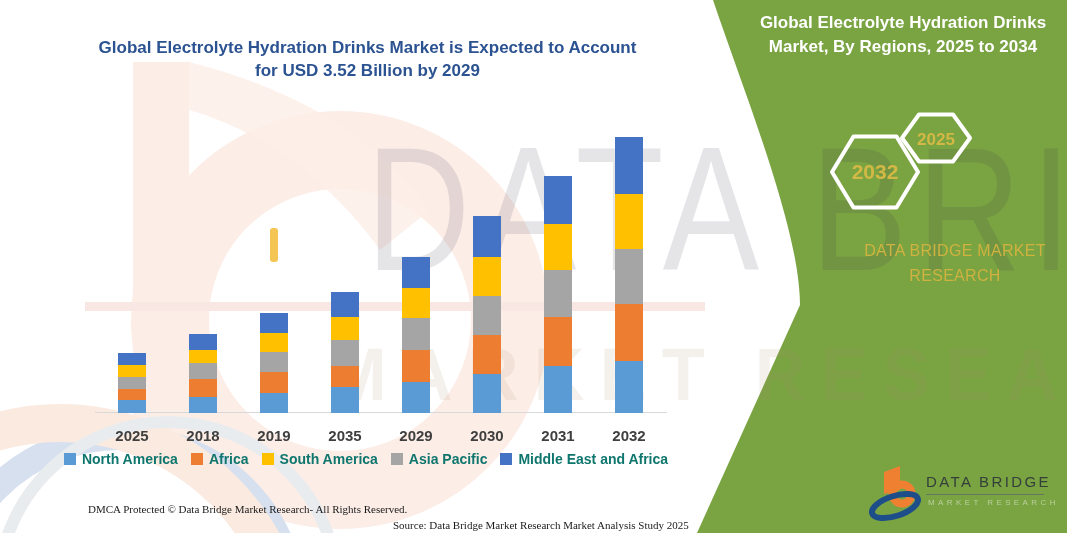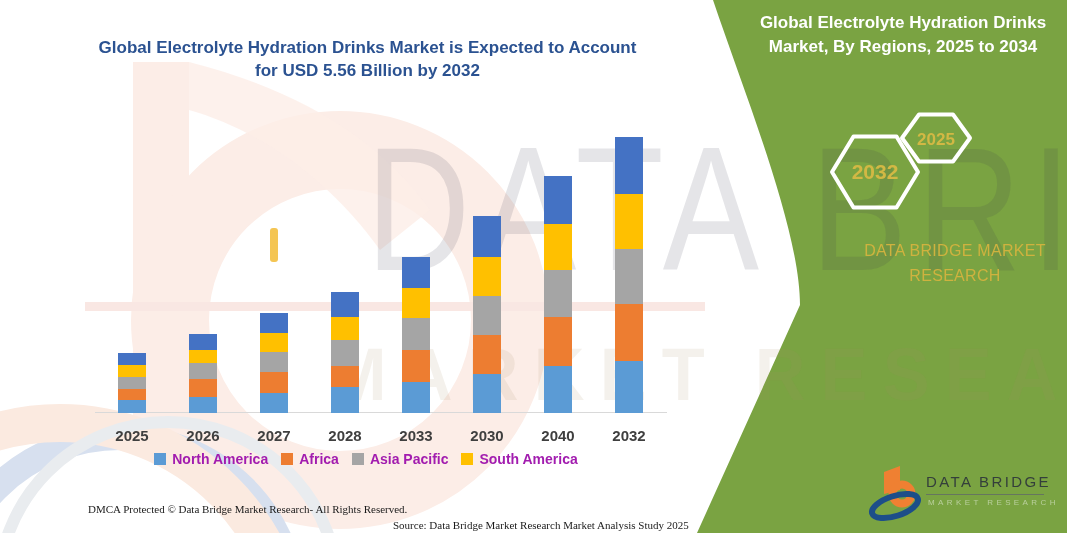--- a/index.html
+++ b/index.html
@@ -18,21 +18,21 @@
   .title{position:absolute;z-index:4;left:95px;top:36px;width:545px;text-align:center;
          font-size:17px;line-height:23px;font-weight:700;color:#2B5291;}
   
   #bars{position:absolute;z-index:4;left:0;top:0;width:1067px;height:533px;}
   .seg{position:absolute;}
   .xlabel{position:absolute;top:427px;width:70px;text-align:center;
           font-size:15px;font-weight:700;color:#3F3F3F;}
   .axis-line{position:absolute;z-index:4;left:95px;top:412px;width:572px;height:1px;background:#D9D9D9;}
   #legend{position:absolute;z-index:4;left:60px;top:451px;width:612px;display:flex;
           justify-content:center;align-items:center;gap:13px;}
-  .legend-item{display:flex;align-items:center;font-size:14px;font-weight:700;color:#a21caf;}
+  .legend-item{display:flex;align-items:center;font-size:14px;font-weight:700;color:#0f766e;}
   .swatch{display:inline-block;width:12px;height:12px;margin-right:6px;}
   
   .footer{position:absolute;z-index:4;top:503px;font-family:"Liberation Serif","DejaVu Serif",serif;
           font-size:11px;color:#1A1A1A;white-space:nowrap;}
   #footer-left{left:88px;}
   #footer-right{left:393px;margin-top:16px;}
   
   .panel{position:absolute;z-index:5;}
   #panel-heading{left:752px;top:11px;width:302px;text-align:center;color:#FFFFFF;
                  font-size:17px;line-height:24px;font-weight:700;}
@@ -63,89 +63,93 @@
     <circle cx="168" cy="592" r="170" fill="none" stroke="#E9ECEF" stroke-width="12"></circle>
   </svg>
 
   <svg id="green-shape" class="layer" viewBox="0 0 1067 533">
     <path d="M713,0 H1067 V533 H697 L800,305 C800,230 745,95 713,0 Z" fill="#7AA342"></path>
   </svg>
 
   <div id="wm-databridge" class="wm-text">DATA BRIDGE</div>
   <div id="wm-marketresearch" class="wm-text">MARKET RESEARCH</div>
 
-  <div class="title">Global Electrolyte Hydration Drinks Market is Expected to Account for USD 5.56 Billion by 2032</div>
+  <div class="title">Global Electrolyte Hydration Drinks Market is Expected to Account for USD 3.52 Billion by 2029</div>
 
   <div class="axis-line"></div>
   <div id="bars">
       <div class="seg" style="left: 118px; top: 400.472px; width: 28px; height: 12.528px; background: rgb(91, 155, 213);"></div>
       <div class="seg" style="left: 118px; top: 388.727px; width: 28px; height: 11.745px; background: rgb(237, 125, 49);"></div>
       <div class="seg" style="left: 118px; top: 376.982px; width: 28px; height: 11.745px; background: rgb(165, 165, 165);"></div>
       <div class="seg" style="left: 118px; top: 365.237px; width: 28px; height: 11.745px; background: rgb(255, 192, 0);"></div>
       <div class="seg" style="left: 118px; top: 352.709px; width: 28px; height: 12.528px; background: rgb(68, 114, 196);"></div>
       <div class="xlabel" style="left: 97px;">2025</div>
       <div class="seg" style="left: 189px; top: 397.34px; width: 28px; height: 15.66px; background: rgb(91, 155, 213);"></div>
       <div class="seg" style="left: 189px; top: 379.331px; width: 28px; height: 18.009px; background: rgb(237, 125, 49);"></div>
       <div class="seg" style="left: 189px; top: 362.888px; width: 28px; height: 16.443px; background: rgb(165, 165, 165);"></div>
       <div class="seg" style="left: 189px; top: 350.36px; width: 28px; height: 12.528px; background: rgb(255, 192, 0);"></div>
       <div class="seg" style="left: 189px; top: 333.917px; width: 28px; height: 16.443px; background: rgb(68, 114, 196);"></div>
-      <div class="xlabel" style="left: 168px;">2026</div>
+      <div class="xlabel" style="left: 168px;">2018</div>
       <div class="seg" style="left: 260px; top: 392.642px; width: 28px; height: 20.358px; background: rgb(91, 155, 213);"></div>
       <div class="seg" style="left: 260px; top: 372.284px; width: 28px; height: 20.358px; background: rgb(237, 125, 49);"></div>
       <div class="seg" style="left: 260px; top: 351.926px; width: 28px; height: 20.358px; background: rgb(165, 165, 165);"></div>
       <div class="seg" style="left: 260px; top: 333.134px; width: 28px; height: 18.792px; background: rgb(255, 192, 0);"></div>
       <div class="seg" style="left: 260px; top: 312.776px; width: 28px; height: 20.358px; background: rgb(68, 114, 196);"></div>
-      <div class="xlabel" style="left: 239px;">2027</div>
+      <div class="xlabel" style="left: 239px;">2019</div>
       <div class="seg" style="left: 331px; top: 387.161px; width: 28px; height: 25.839px; background: rgb(91, 155, 213);"></div>
       <div class="seg" style="left: 331px; top: 366.02px; width: 28px; height: 21.141px; background: rgb(237, 125, 49);"></div>
       <div class="seg" style="left: 331px; top: 340.181px; width: 28px; height: 25.839px; background: rgb(165, 165, 165);"></div>
       <div class="seg" style="left: 331px; top: 317.474px; width: 28px; height: 22.707px; background: rgb(255, 192, 0);"></div>
       <div class="seg" style="left: 331px; top: 292.418px; width: 28px; height: 25.056px; background: rgb(68, 114, 196);"></div>
-      <div class="xlabel" style="left: 310px;">2028</div>
+      <div class="xlabel" style="left: 310px;">2035</div>
       <div class="seg" style="left: 402px; top: 382.463px; width: 28px; height: 30.537px; background: rgb(91, 155, 213);"></div>
       <div class="seg" style="left: 402px; top: 349.577px; width: 28px; height: 32.886px; background: rgb(237, 125, 49);"></div>
       <div class="seg" style="left: 402px; top: 318.257px; width: 28px; height: 31.32px; background: rgb(165, 165, 165);"></div>
       <div class="seg" style="left: 402px; top: 287.72px; width: 28px; height: 30.537px; background: rgb(255, 192, 0);"></div>
       <div class="seg" style="left: 402px; top: 257.183px; width: 28px; height: 30.537px; background: rgb(68, 114, 196);"></div>
-      <div class="xlabel" style="left: 381px;">2033</div>
+      <div class="xlabel" style="left: 381px;">2029</div>
       <div class="seg" style="left: 473px; top: 373.85px; width: 28px; height: 39.15px; background: rgb(91, 155, 213);"></div>
       <div class="seg" style="left: 473px; top: 334.7px; width: 28px; height: 39.15px; background: rgb(237, 125, 49);"></div>
       <div class="seg" style="left: 473px; top: 295.55px; width: 28px; height: 39.15px; background: rgb(165, 165, 165);"></div>
       <div class="seg" style="left: 473px; top: 257.183px; width: 28px; height: 38.367px; background: rgb(255, 192, 0);"></div>
       <div class="seg" style="left: 473px; top: 215.684px; width: 28px; height: 41.499px; background: rgb(68, 114, 196);"></div>
       <div class="xlabel" style="left: 452px;">2030</div>
       <div class="seg" style="left: 544px; top: 366.02px; width: 28px; height: 46.98px; background: rgb(91, 155, 213);"></div>
       <div class="seg" style="left: 544px; top: 317.474px; width: 28px; height: 48.546px; background: rgb(237, 125, 49);"></div>
       <div class="seg" style="left: 544px; top: 270.494px; width: 28px; height: 46.98px; background: rgb(165, 165, 165);"></div>
       <div class="seg" style="left: 544px; top: 223.514px; width: 28px; height: 46.98px; background: rgb(255, 192, 0);"></div>
       <div class="seg" style="left: 544px; top: 175.751px; width: 28px; height: 47.763px; background: rgb(68, 114, 196);"></div>
-      <div class="xlabel" style="left: 523px;">2040</div>
+      <div class="xlabel" style="left: 523px;">2031</div>
       <div class="seg" style="left: 615px; top: 360.539px; width: 28px; height: 52.461px; background: rgb(91, 155, 213);"></div>
       <div class="seg" style="left: 615px; top: 304.163px; width: 28px; height: 56.376px; background: rgb(237, 125, 49);"></div>
       <div class="seg" style="left: 615px; top: 248.57px; width: 28px; height: 55.593px; background: rgb(165, 165, 165);"></div>
       <div class="seg" style="left: 615px; top: 193.76px; width: 28px; height: 54.81px; background: rgb(255, 192, 0);"></div>
       <div class="seg" style="left: 615px; top: 137.384px; width: 28px; height: 56.376px; background: rgb(68, 114, 196);"></div>
       <div class="xlabel" style="left: 594px;">2032</div>
     </div>
   <div id="legend">
       <div class="legend-item">
         <span class="swatch" style="background: rgb(91, 155, 213);"></span>
         <span>North America</span>
       </div>
       <div class="legend-item">
         <span class="swatch" style="background: rgb(237, 125, 49);"></span>
         <span>Africa</span>
       </div>
       <div class="legend-item">
+        <span class="swatch" style="background: rgb(255, 192, 0);"></span>
+        <span>South America</span>
+      </div>
+      <div class="legend-item">
         <span class="swatch" style="background: rgb(165, 165, 165);"></span>
         <span>Asia Pacific</span>
       </div>
       <div class="legend-item">
-        <span class="swatch" style="background: rgb(255, 192, 0);"></span>
-        <span>South America</span>
+        <span class="swatch" style="background: rgb(68, 114, 196);"></span>
+        <span>Middle East and Africa</span>
       </div>
     </div>
 
   <div id="footer-left" class="footer">DMCA Protected © Data Bridge Market Research-  All Rights Reserved.</div>
   <div id="footer-right" class="footer">Source: Data Bridge Market Research  Market Analysis Study 2025</div>
 
   <div id="panel-heading" class="panel">Global Electrolyte Hydration Drinks Market, By Regions, 2025 to 2034</div>
 
   <svg class="layer panel" style="z-index:5;pointer-events:none;" viewBox="0 0 1067 533">
     <g>

